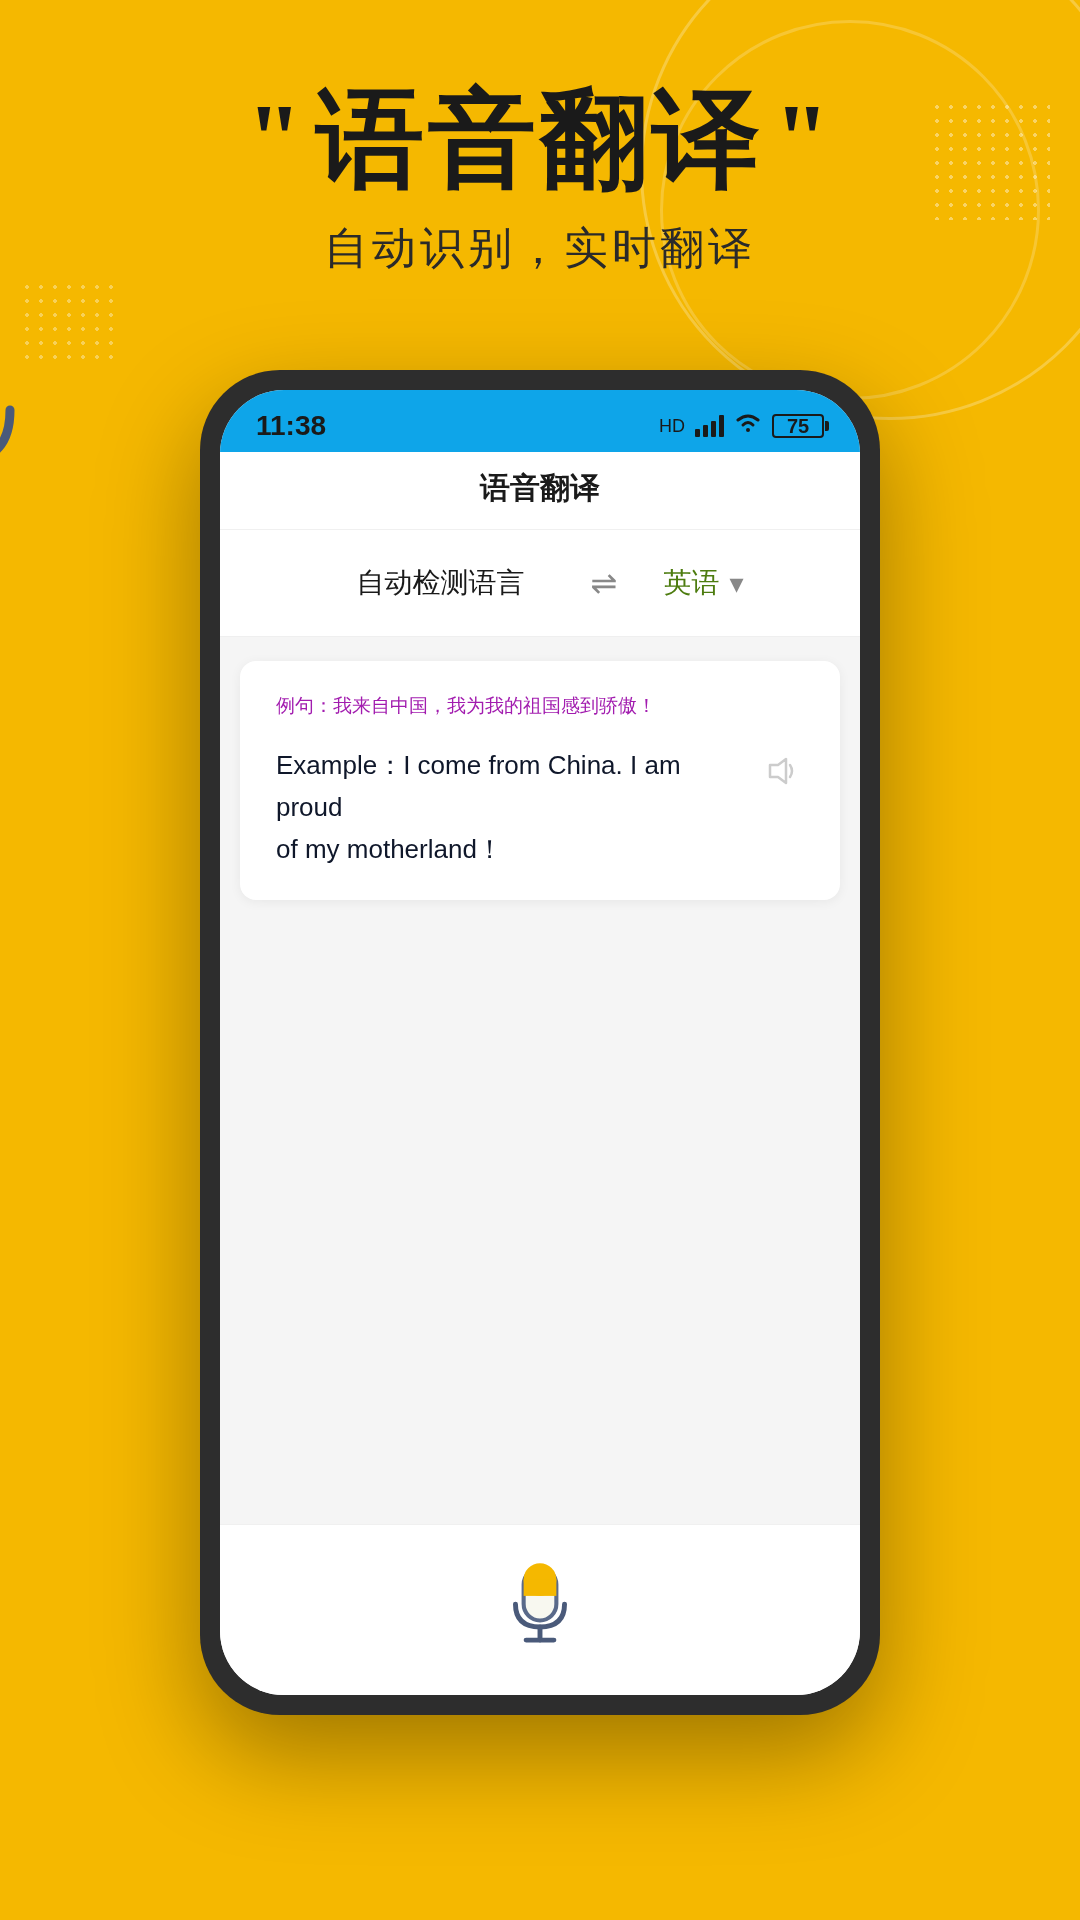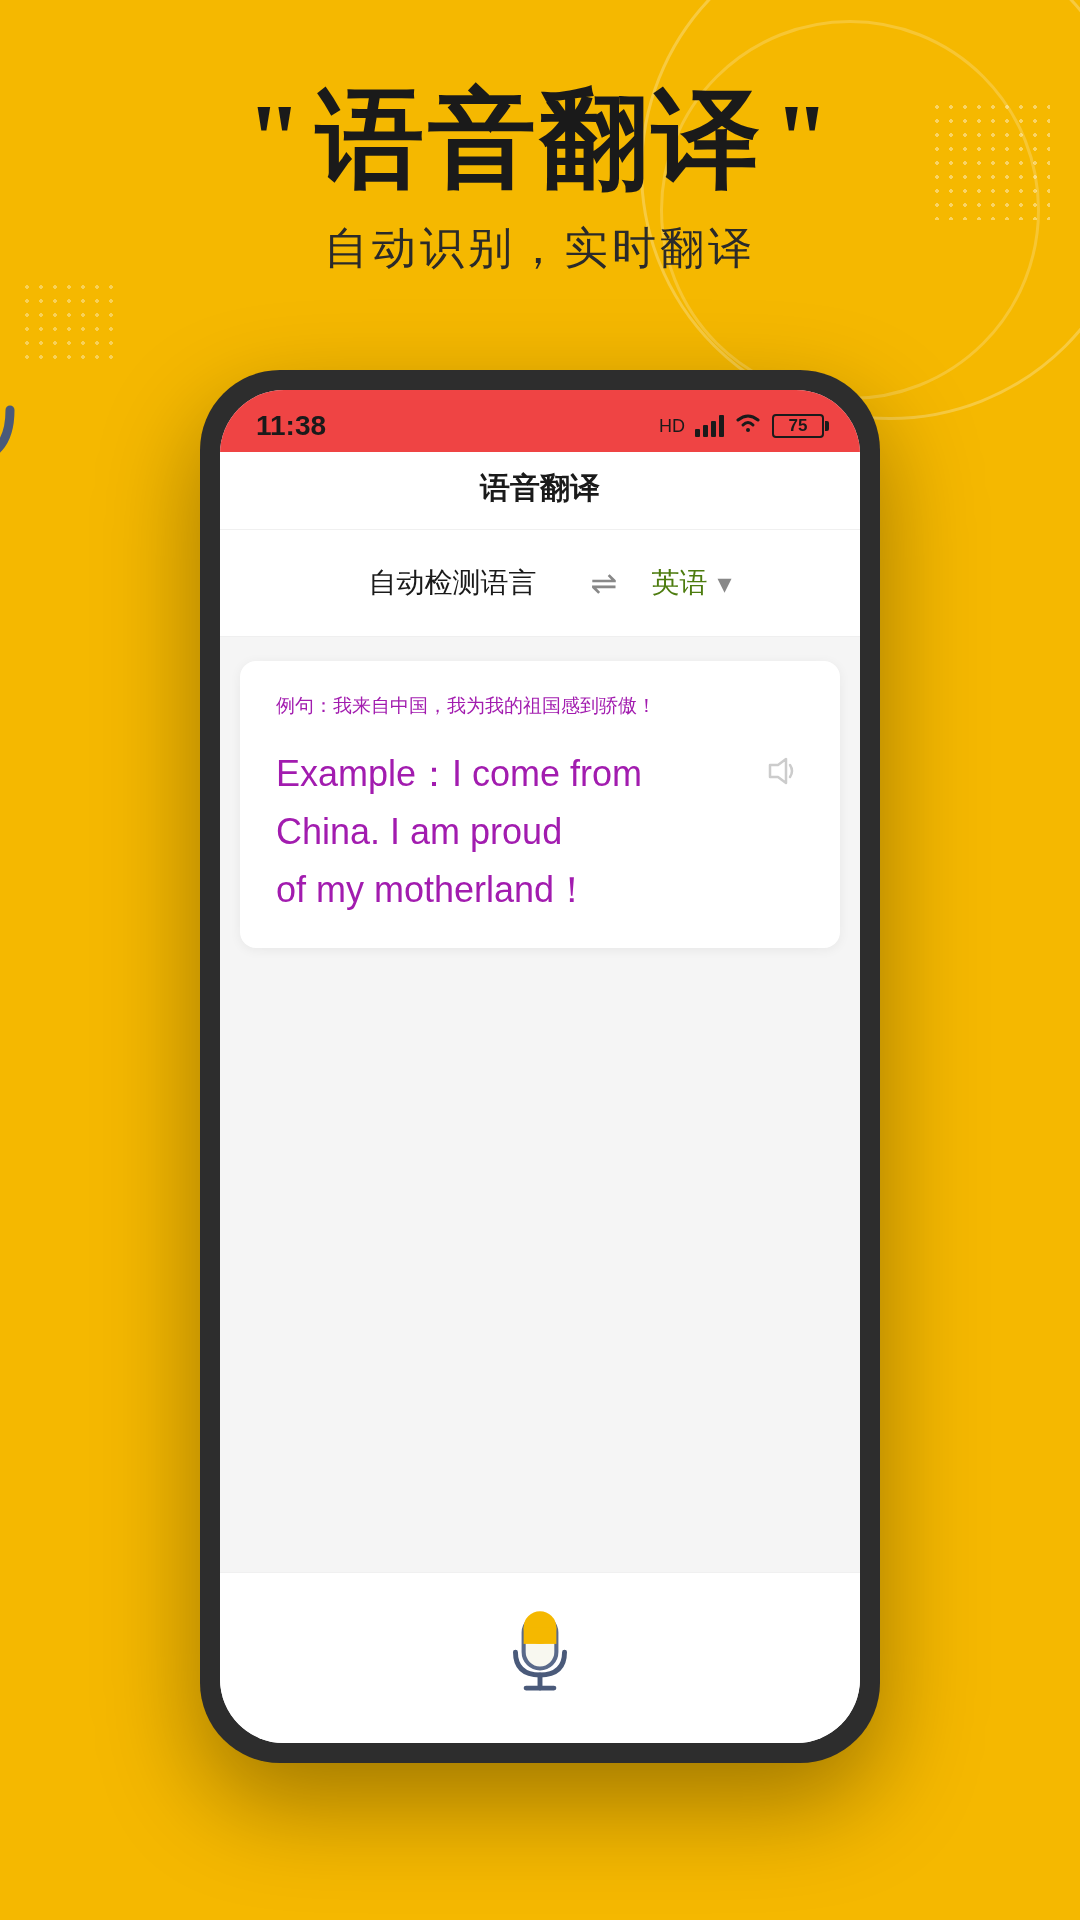--- a/index.html
+++ b/index.html
@@ -116,21 +116,21 @@
       display: flex;
       flex-direction: column;
     }
 
     
     .status-bar {
       display: flex;
       justify-content: space-between;
       align-items: center;
       padding: 20px 36px 10px 36px;
-      background: #ef4444;
+      background: #0ea5e9;
     }
 
     .status-time {
       font-size: 28px;
       font-weight: 600;
       color: #1a1a1a;
     }
 
     .status-icons {
       display: flex;
@@ -162,21 +162,21 @@
       color: #1a1a1a;
     }
 
     .battery-icon {
       display: flex;
       align-items: center;
       border: 2px solid #1a1a1a;
       border-radius: 4px;
       padding: 2px 4px;
       position: relative;
-      font-size: 17px;
+      font-size: 20px;
       font-weight: 600;
       color: #1a1a1a;
       width: 52px;
       height: 24px;
       justify-content: center;
     }
     .battery-icon::after {
       content: '';
       position: absolute;
       right: -7px;
@@ -202,21 +202,21 @@
       color: #1a1a1a;
     }
 
     
     .lang-selector {
       background: #fff;
       display: flex;
       align-items: center;
       justify-content: center;
       padding: 24px 40px;
-      gap: 34px;
+      gap: 46px;
       border-bottom: 1px solid #efefef;
     }
 
     .lang-btn {
       font-size: 28px;
       color: #1a1a1a;
       padding: 10px 20px;
       cursor: pointer;
     }
 
@@ -255,22 +255,22 @@
     }
 
     .translated-text-row {
       display: flex;
       align-items: flex-start;
       justify-content: space-between;
       gap: 16px;
     }
 
     .translated-text {
-      font-size: 36px;
-      color: #a21caf;
+      font-size: 26px;
+      color: #0f172a;
       line-height: 1.6;
       flex: 1;
     }
 
     .speaker-icon {
       width: 44px;
       height: 44px;
       flex-shrink: 0;
       margin-top: 4px;
       color: #ccc;

